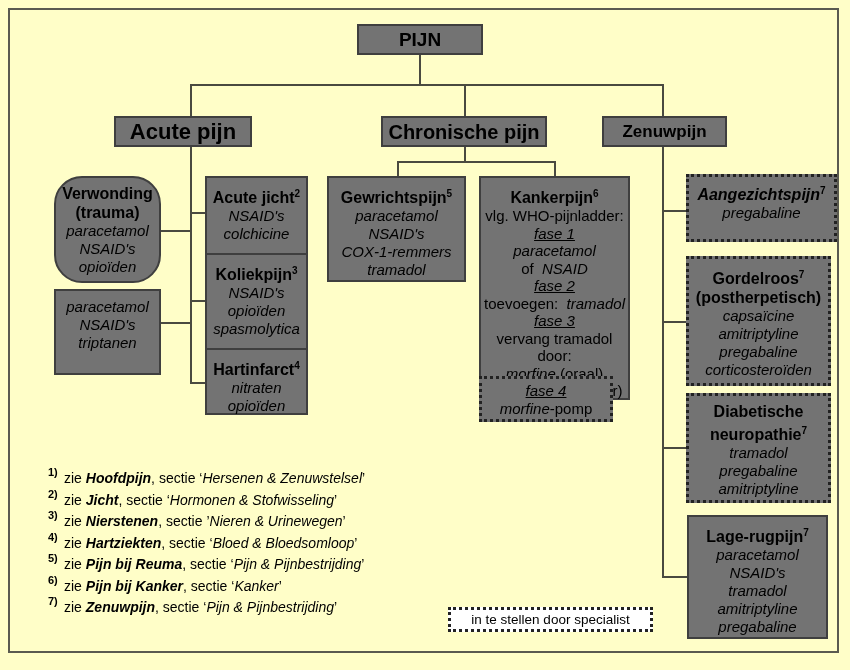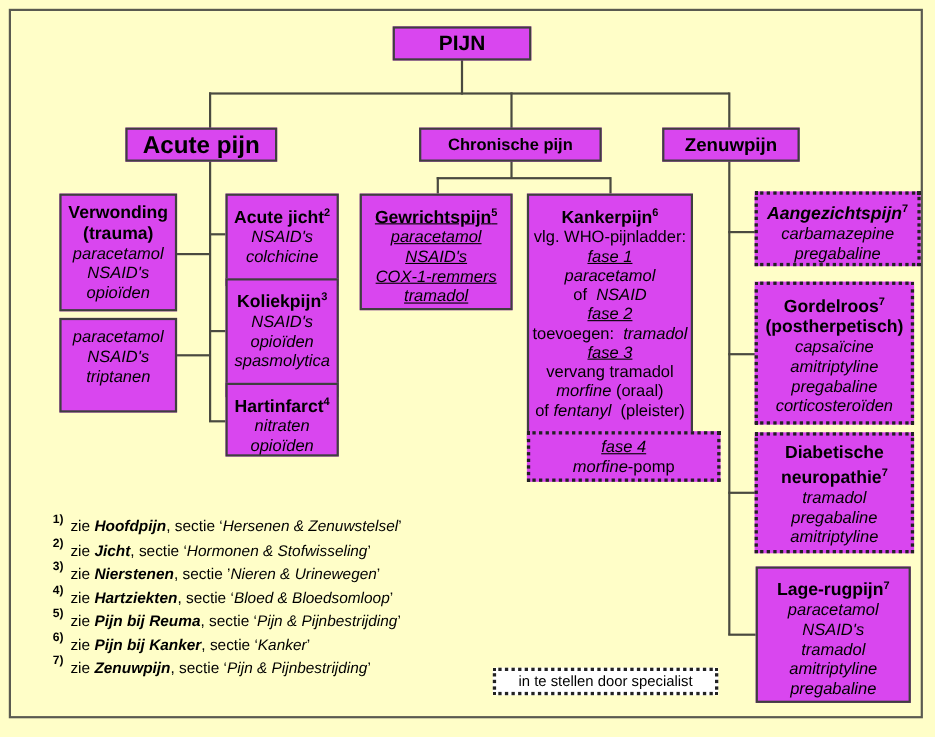--- a/index.html
+++ b/index.html
@@ -6,21 +6,21 @@
   body {
     width: 850px; height: 670px; background: #fffec8; position: relative; overflow: hidden;
     font-family: "Liberation Sans", sans-serif; color: #000;
   }
   .frame {
     position: absolute; left: 8px; top: 8px; width: 831px; height: 645px;
     border: 2px solid #5a5a50; box-sizing: border-box;
   }
   .line { position: absolute; background: #4a4a40; }
   .box {
-    position: absolute; background: #d946ef; border: 2px solid #3f3f3f; box-sizing: border-box;
+    position: absolute; background: #737373; border: 2px solid #3f3f3f; box-sizing: border-box;
     text-align: center; line-height: 18px; font-size: 15px;
   }
   .box.dotted { border: 3px dotted #222; }
   .title-box { font-weight: bold; font-size: 19px; display: flex; align-items: center; justify-content: center; }
   .node-title { font-weight: bold; font-size: 16px; line-height: 19px; }
   .node-title sup { font-size: 10px; }
   .med { font-style: italic; display: block; }
   .plain { display: block; }
   .u { text-decoration: underline; display: block; font-style: italic; }
   .notes { position: absolute; left: 48px; top: 468px; font-size: 14px; line-height: 21.5px; }
@@ -58,28 +58,28 @@
 <div class="line" style="left:662px;top:447px;width:25px;height:2px;"></div>
 <div class="line" style="left:662px;top:576px;width:25px;height:2px;"></div>
 
 <div class="box title-box" style="left:357px;top:24px;width:126px;height:31px;">
   <span>PIJN</span>
 </div>
 
 <div class="box title-box" style="left:114px;top:116px;width:138px;height:31px;font-size:22px;">
   <span>Acute pijn</span>
 </div>
-<div class="box title-box" style="left:381px;top:116px;width:166px;height:31px;font-size:15px;">
+<div class="box title-box" style="left:381px;top:116px;width:166px;height:31px;font-size:20px;">
   <span>Chronische pijn</span>
 </div>
 <div class="box title-box" style="left:602px;top:116px;width:125px;height:31px;font-size:17px;">
   <span>Zenuwpijn</span>
 </div>
 
-<div class="box" style="left:54px;top:176px;width:107px;height:107px;padding-top:6px;">
+<div class="box" style="left:54px;top:176px;width:107px;height:107px;padding-top:6px;border-radius:28px;">
   <div class="node-title">Verwonding</div>
   <div class="node-title">(trauma)</div>
   <span class="med">paracetamol</span>
   <span class="med">NSAID's</span>
   <span class="med">opioïden</span>
 </div>
 <div class="box" style="left:54px;top:289px;width:107px;height:86px;padding-top:7px;">
   <span class="med">paracetamol</span>
   <span class="med">NSAID's</span>
   <span class="med">triptanen</span>
@@ -94,48 +94,48 @@
   <span class="med">NSAID's</span>
   <span class="med">opioïden</span>
   <span class="med">spasmolytica</span>
 </div>
 <div class="box" style="left:205px;top:348px;width:103px;height:67px;padding-top:6px;">
   <div class="node-title"><span>Hartinfarct</span><sup>4</sup></div>
   <span class="med">nitraten</span>
   <span class="med">opioïden</span>
 </div>
 
-<div class="box" style="left:327px;top:176px;width:139px;height:106px;padding-top:6px;text-decoration:underline;">
+<div class="box" style="left:327px;top:176px;width:139px;height:106px;padding-top:6px;">
   <div class="node-title"><span>Gewrichtspijn</span><sup>5</sup></div>
   <span class="med">paracetamol</span>
   <span class="med">NSAID's</span>
   <span class="med">COX-1-remmers</span>
   <span class="med">tramadol</span>
 </div>
 <div class="box" style="left:479px;top:176px;width:151px;height:224px;padding-top:6px;line-height:17.5px;">
   <div class="node-title"><span>Kankerpijn</span><sup>6</sup></div>
   <span class="plain">vlg. WHO-pijnladder:</span>
   <span class="u">fase 1</span>
   <span class="med">paracetamol</span>
   <span class="plain"><span>of</span>&nbsp; <i>NSAID</i></span>
   <span class="u">fase 2</span>
   <span class="plain"><span>toevoegen:</span>&nbsp; <i>tramadol</i></span>
   <span class="u">fase 3</span>
   <span class="plain">vervang tramadol</span>
+  <span class="plain">door:</span>
   <span class="plain"><i>morfine</i> <span>(oraal)</span></span>
   <span class="plain"><span>of</span> <i>fentanyl</i>&nbsp; <span>(pleister)</span></span>
 </div>
-<div class="box dotted" style="left:479px;top:392px;width:176px;height:46px;padding-top:3px;">
+<div class="box dotted" style="left:479px;top:376px;width:134px;height:46px;padding-top:3px;">
   <span class="u">fase 4</span>
   <span class="plain"><i>morfine</i><span>-pomp</span></span>
 </div>
 
 <div class="box dotted" style="left:686px;top:174px;width:151px;height:68px;padding-top:4px;">
   <div class="node-title"><i>Aangezichtspijn</i><sup>7</sup></div>
-  <span class="med">carbamazepine</span>
   <span class="med">pregabaline</span>
 </div>
 <div class="box dotted" style="left:686px;top:256px;width:145px;height:130px;padding-top:6px;">
   <div class="node-title"><span>Gordelroos</span><sup>7</sup></div>
   <div class="node-title">(postherpetisch)</div>
   <span class="med">capsaïcine</span>
   <span class="med">amitriptyline</span>
   <span class="med">pregabaline</span>
   <span class="med">corticosteroïden</span>
 </div>

